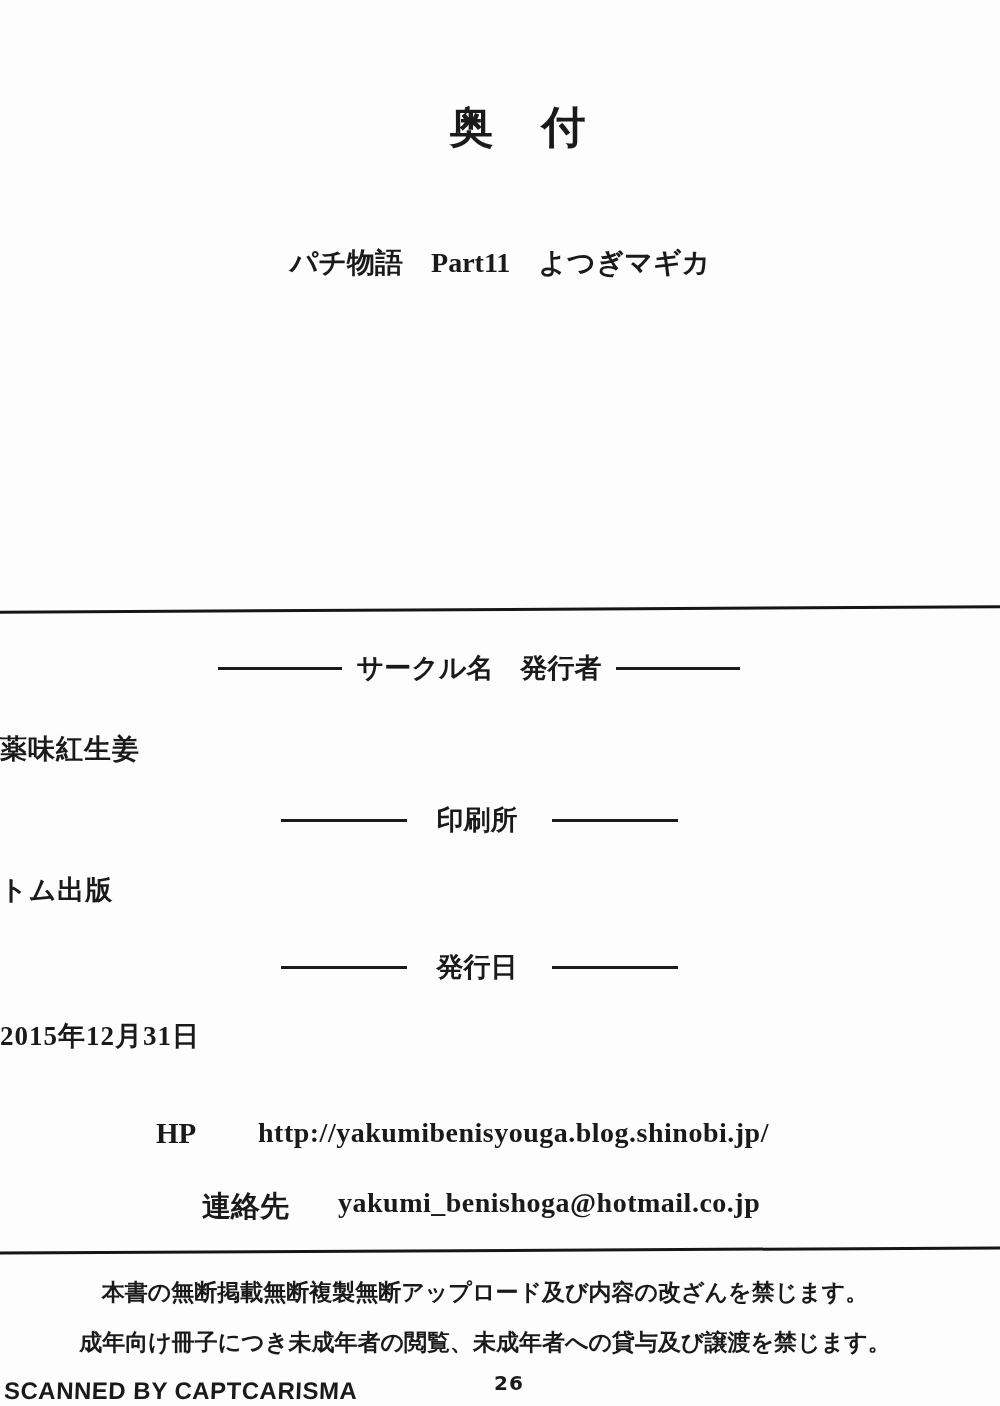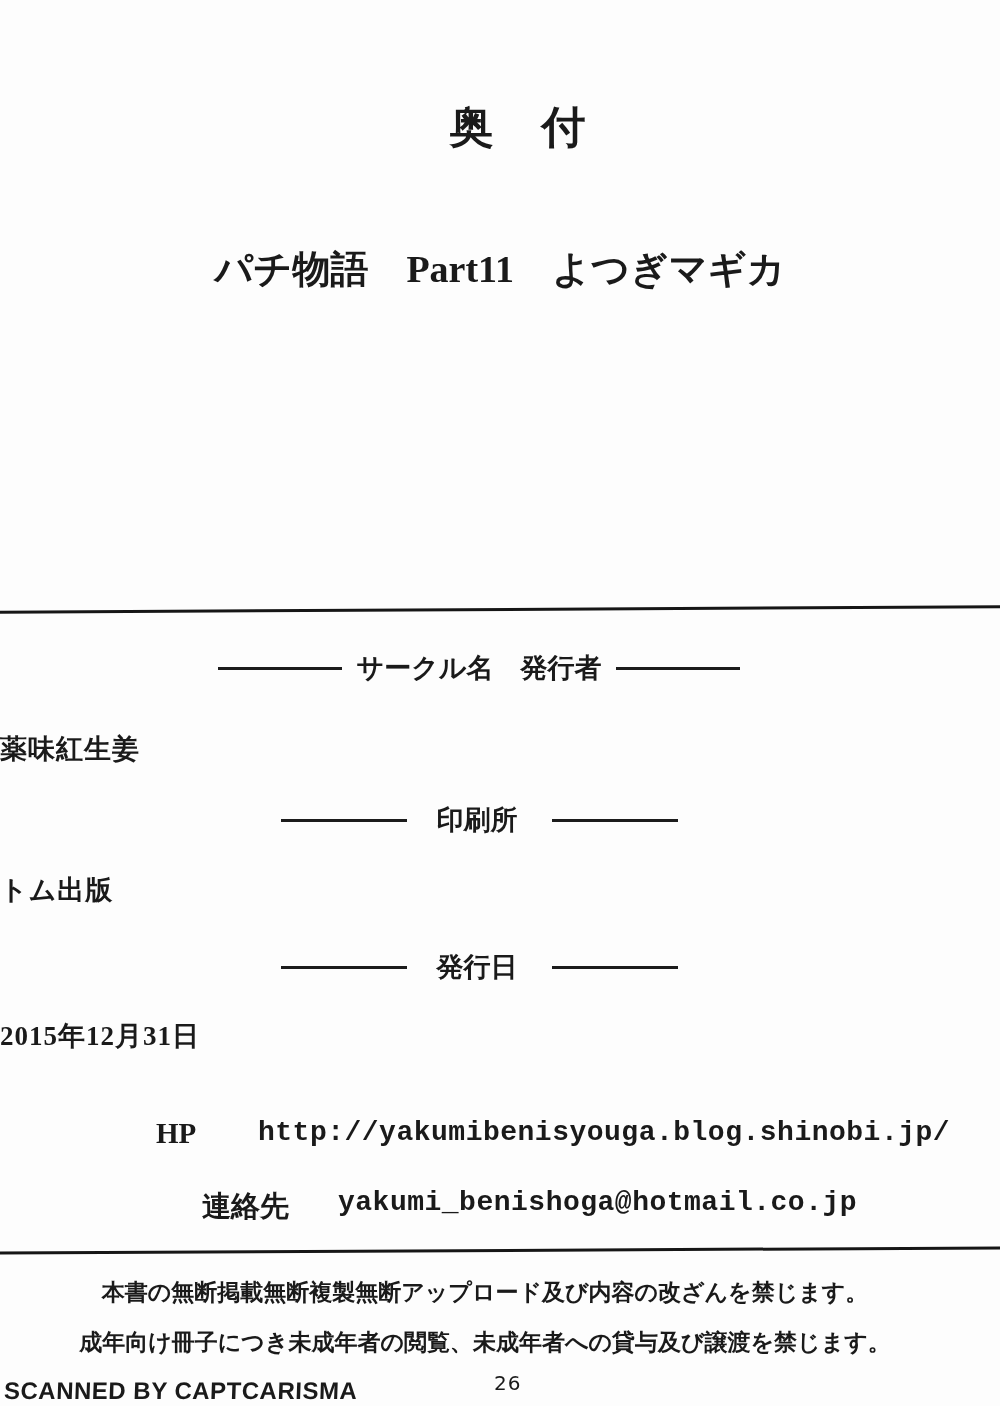--- a/index.html
+++ b/index.html
@@ -23,21 +23,21 @@
     font-size: 44px;
     font-weight: bold;
     letter-spacing: 2px;
     padding-left: 37px;
   }
 
   .book-title {
     position: absolute;
     top: 244px; left: 0; right: 0;
     text-align: center;
-    font-size: 38px;
+    font-size: 28px;
     font-weight: bold;
   }
 
   .divider {
     position: absolute;
     left: -6px; right: -6px;
     height: 3px;
     background: #161616;
   }
   .divider-top    { top: 608px; transform: rotate(-0.32deg); }
@@ -83,21 +83,21 @@
   }
 
   .contact-row {
     position: absolute;
     left: 0; width: 820px;
     height: 36px;
     font-size: 29px;
     font-weight: bold;
   }
   .contact-label { position: absolute; }
-  .contact-value { position: absolute; letter-spacing: 0.5px; font-family: Liberation Mono, monospace; }
+  .contact-value { position: absolute; letter-spacing: 0.5px; }
 
   .disclaimer {
     position: absolute;
     left: 0; width: 970px;
     text-align: center;
     font-size: 23px;
     font-weight: bold;
     letter-spacing: 0px;
   }
 
@@ -111,21 +111,21 @@
     letter-spacing: 0.5px;
     transform: skewX(-2deg);
   }
 
   .page-number {
     position: absolute;
     left: 494px;
     top: 1371px;
     font-family: "DejaVu Sans", "Liberation Sans", sans-serif;
     font-size: 20px;
-    font-weight: normal;
+    font-weight: bold;
     letter-spacing: 1px;
   }
 </style>
 </head>
 <body>
 
 <div class="page">
 
   <div class="title">奥　付</div>
 

